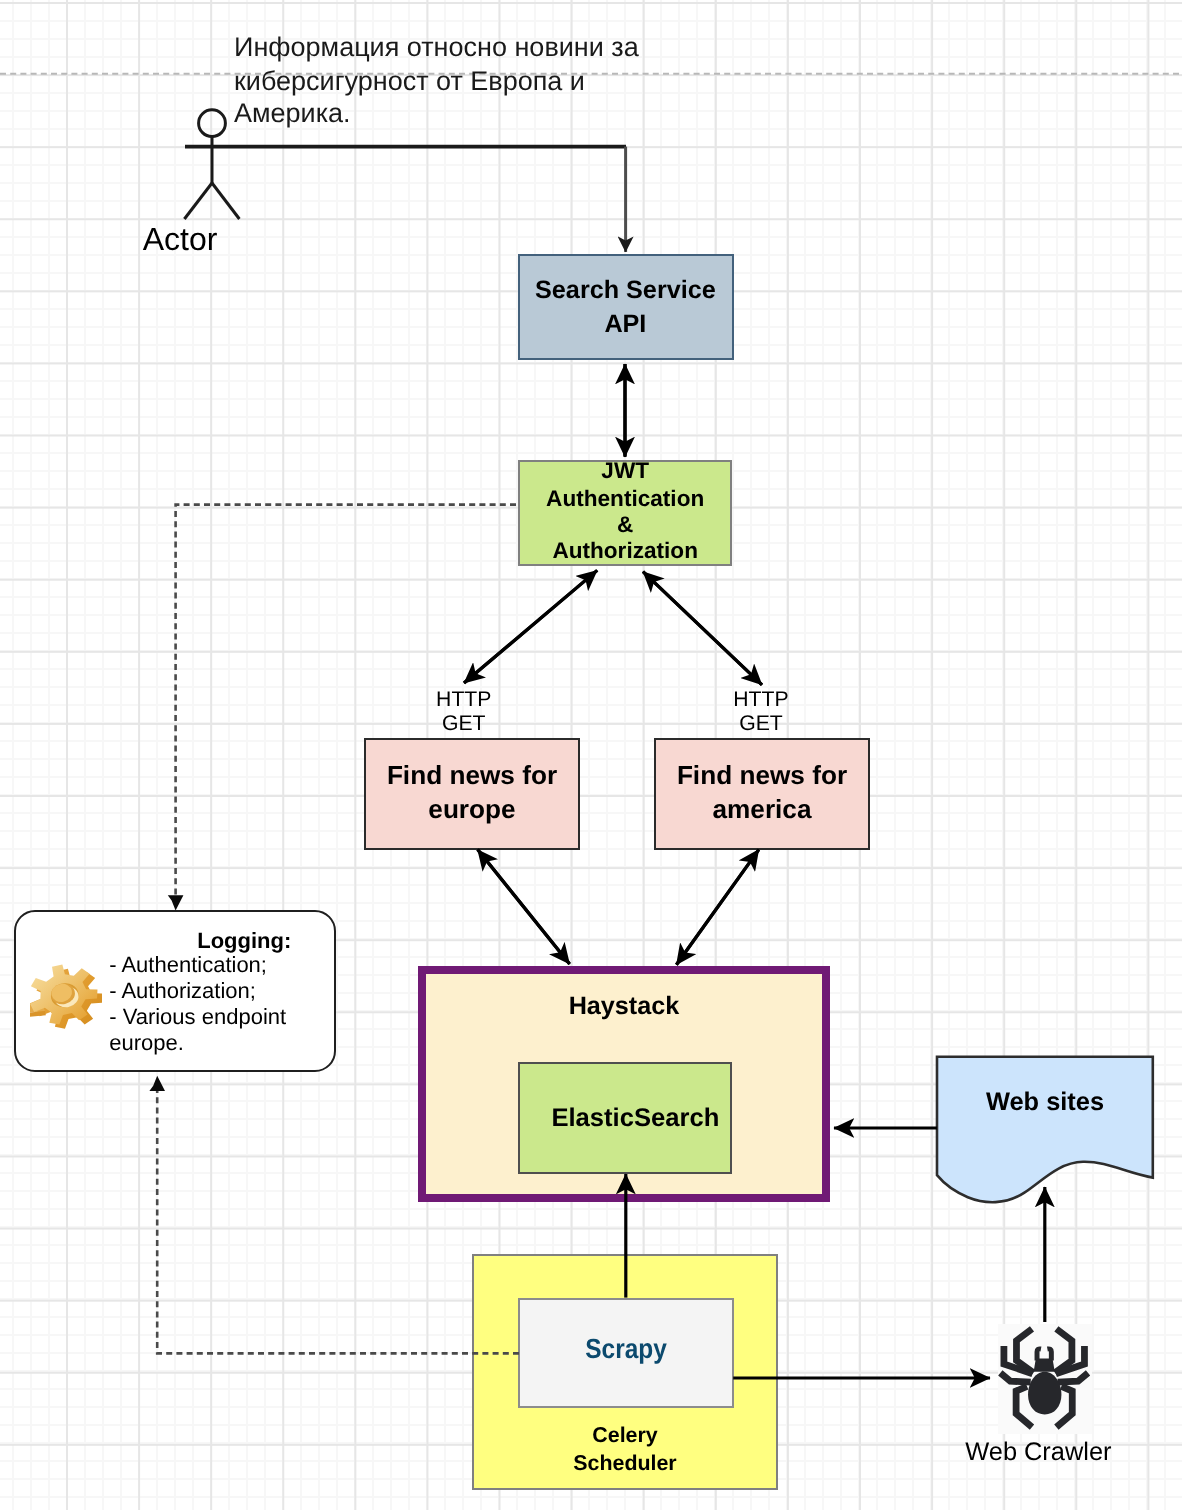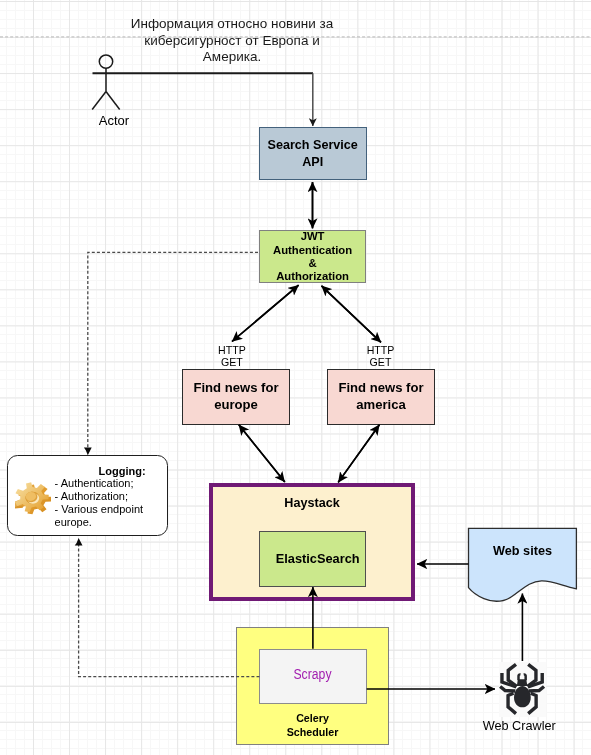--- a/index.html
+++ b/index.html
@@ -11,21 +11,21 @@
        linear-gradient(to right,var(--gmaj) 1px,transparent 1px),
        linear-gradient(to bottom,var(--gmaj) 1px,transparent 1px),
        linear-gradient(to right,var(--gmin) 1px,transparent 1px),
        linear-gradient(to bottom,var(--gmin) 1px,transparent 1px);
      background-size:36.06px 36.06px,36.06px 36.06px,9.015px 9.015px,9.015px 9.015px;
      background-position:33px 1px,33px 1px,33px 1px,33px 1px;
   }
   .node{position:absolute;box-sizing:border-box;display:flex;flex-direction:column;
         align-items:center;justify-content:center;text-align:center;color:#000;}
   svg.overlay{position:absolute;left:0;top:0;width:591px;height:755px;overflow:visible;pointer-events:none;}
-  #title{position:absolute;left:117px;top:16px;width:230px;text-align:center;font-size:13.5px;line-height:16.6px;color:#1a1a1a;white-space:pre-line;}
+  #title{position:absolute;left:117px;top:16px;width:230px;text-align:left;font-size:13.5px;line-height:16.6px;color:#1a1a1a;white-space:pre-line;}
   .lbl{position:absolute;font-size:10.6px;line-height:12.7px;text-align:center;color:#000;}
 </style>
 </head>
 <body>
 
 <div id="canvas">
   <div class="grid" style="--gmaj: #e6e6e6; --gmin: #f7f7f7;"></div>
   <svg class="overlay" viewBox="0 0 591 755">
     <line x1="0" y1="36.9" x2="591" y2="36.9" stroke="#b8b8b8" stroke-width="1" stroke-dasharray="3 2.1"></line>
   </svg>
@@ -36,21 +36,21 @@
 
   <svg class="overlay" viewBox="0 0 591 755">
     <g stroke="#1a1a1a" stroke-width="1.5" fill="none">
       <circle cx="106" cy="61.6" r="6.7"></circle>
       <line x1="106" y1="68.3" x2="106" y2="91.5"></line>
       <line x1="92.5" y1="73.3" x2="313" y2="73.3" stroke-width="1.9"></line>
       <line x1="106" y1="91.5" x2="92.2" y2="109.5"></line>
       <line x1="106" y1="91.5" x2="119.7" y2="109.5"></line>
     </g>
   </svg>
-  <div class="lbl" style="left:84px;top:114.5px;width:60px;font-size:13px;">Actor</div>
+  <div class="lbl" style="left:60px;top:114.5px;width:60px;font-size:16px;">Actor</div>
 
   <div class="node" id="search-api" style="left:258.8px;top:127px;width:107.8px;height:53.4px;background:#b9c9d6;border:1.2px solid #43617c;font-weight:bold;font-size:12.6px;line-height:17px;white-space:pre-line;">
     <span>Search Service
 API</span>
   </div>
 
   <div class="node" id="jwt" style="left:258.9px;top:229.9px;width:107.4px;height:53.5px;background:#cbe88c;border:1px solid #808080;font-weight:bold;font-size:11.3px;line-height:13.1px;white-space:pre-line;">
     <span>JWT
 Authentication
 &amp;
@@ -73,21 +73,21 @@
 
   <div class="node" id="elastic" style="left:258.9px;top:530.9px;width:107.6px;height:56px;background:#cbe88c;border:1.1px solid #4f4f4f;font-weight:bold;font-size:12.8px;padding-left:10px;">
     <span>ElasticSearch</span>
   </div>
 
   <div class="node" id="celery" style="left:236px;top:627px;width:153px;height:118px;background:#ffff80;border:1px solid #808080;justify-content:flex-end;padding-bottom:5.5px;font-weight:bold;font-size:10.7px;line-height:14px;white-space:pre-line;">
     <span>Celery
 Scheduler</span>
   </div>
 
-  <div class="node" id="scrapy" style="left:258.7px;top:649.1px;width:108.4px;height:54.8px;background:#f4f4f4;border:1px solid #8c8c8c;font-weight:normal;font-size:13.8px;color:#a21caf;padding-bottom:3px;">
+  <div class="node" id="scrapy" style="left:258.7px;top:649.1px;width:108.4px;height:54.8px;background:#f4f4f4;border:1px solid #8c8c8c;font-weight:bold;font-size:13.8px;color:#0c4a6e;padding-bottom:3px;">
     <span style="display:inline-block;transform:scaleX(0.886);transform-origin:center;">Scrapy</span>
   </div>
 
   <svg class="overlay" viewBox="0 0 591 755">
     <path d="M468.5,528.4 L576.4,528.4 L576.4,588.8 C563,586.4 553.6,580.6 541.5,580.9 C529.3,581.2 521.5,590.2 512.2,596.3 C503,602.4 492.4,602.1 483.9,598.6 C475.4,595.1 471.3,591 468.5,587.6 Z" fill="#cce4fc" stroke="#2d2d2d" stroke-width="1.3" stroke-linejoin="miter"></path>
   </svg>
   <div class="lbl" style="left:468.5px;top:544.7px;width:108px;font-weight:bold;font-size:12.7px;">Web sites</div>
 
   <div id="logging" style="position:absolute;left:7.3px;top:455.2px;width:160.3px;height:81.2px;background:#ffffff;border:1.1px solid #1f1f1f;border-radius:10.5px;box-sizing:border-box;"></div>
   <svg style="position:absolute;left:14.7px;top:478.6px;width:36.5px;height:38.7px;" viewBox="7.6 14.5 73.2 64.3">

